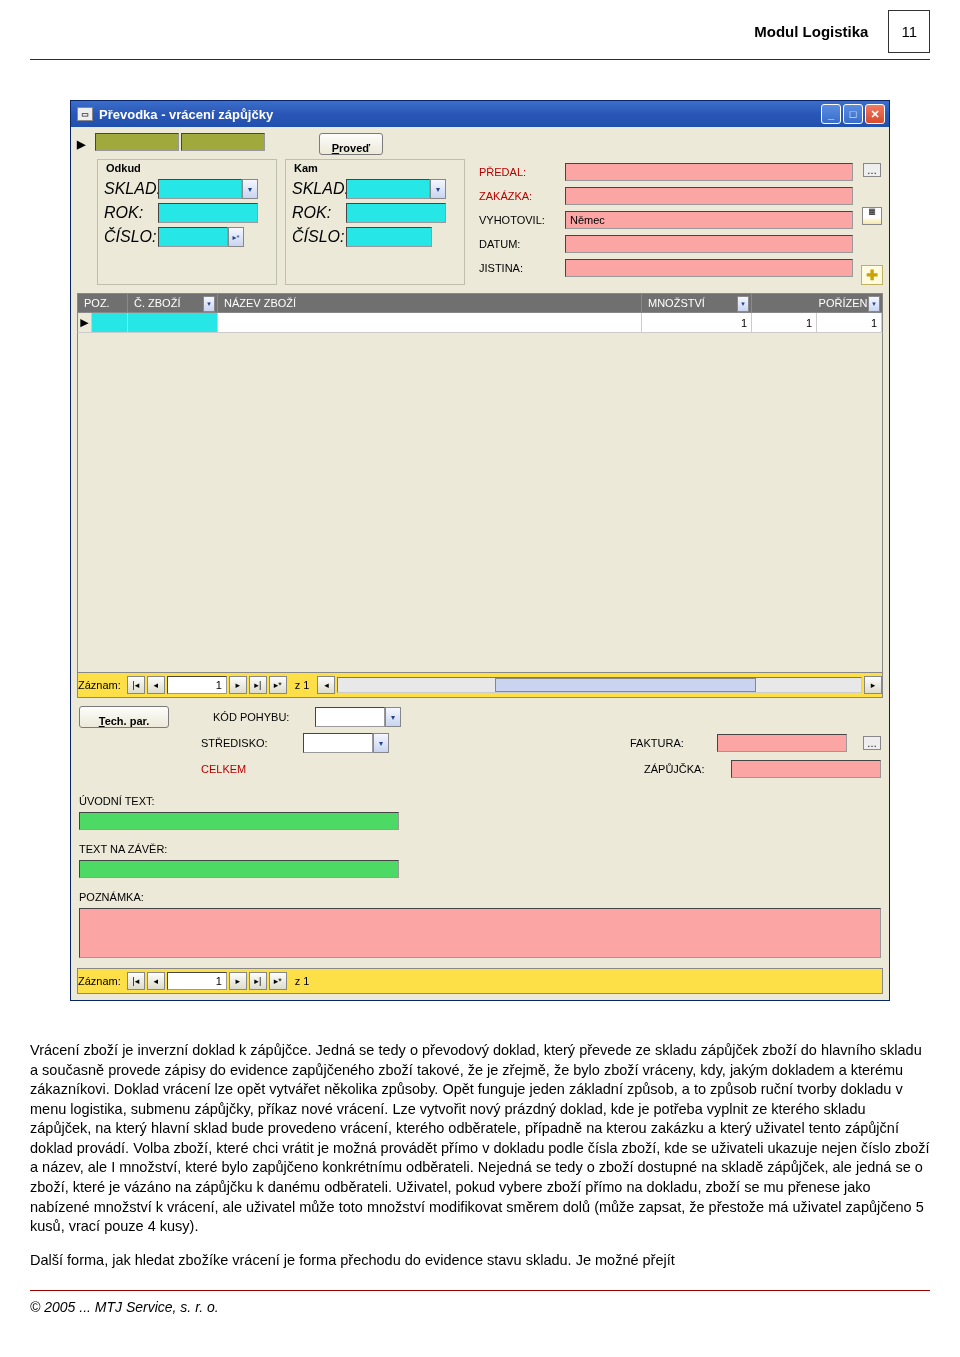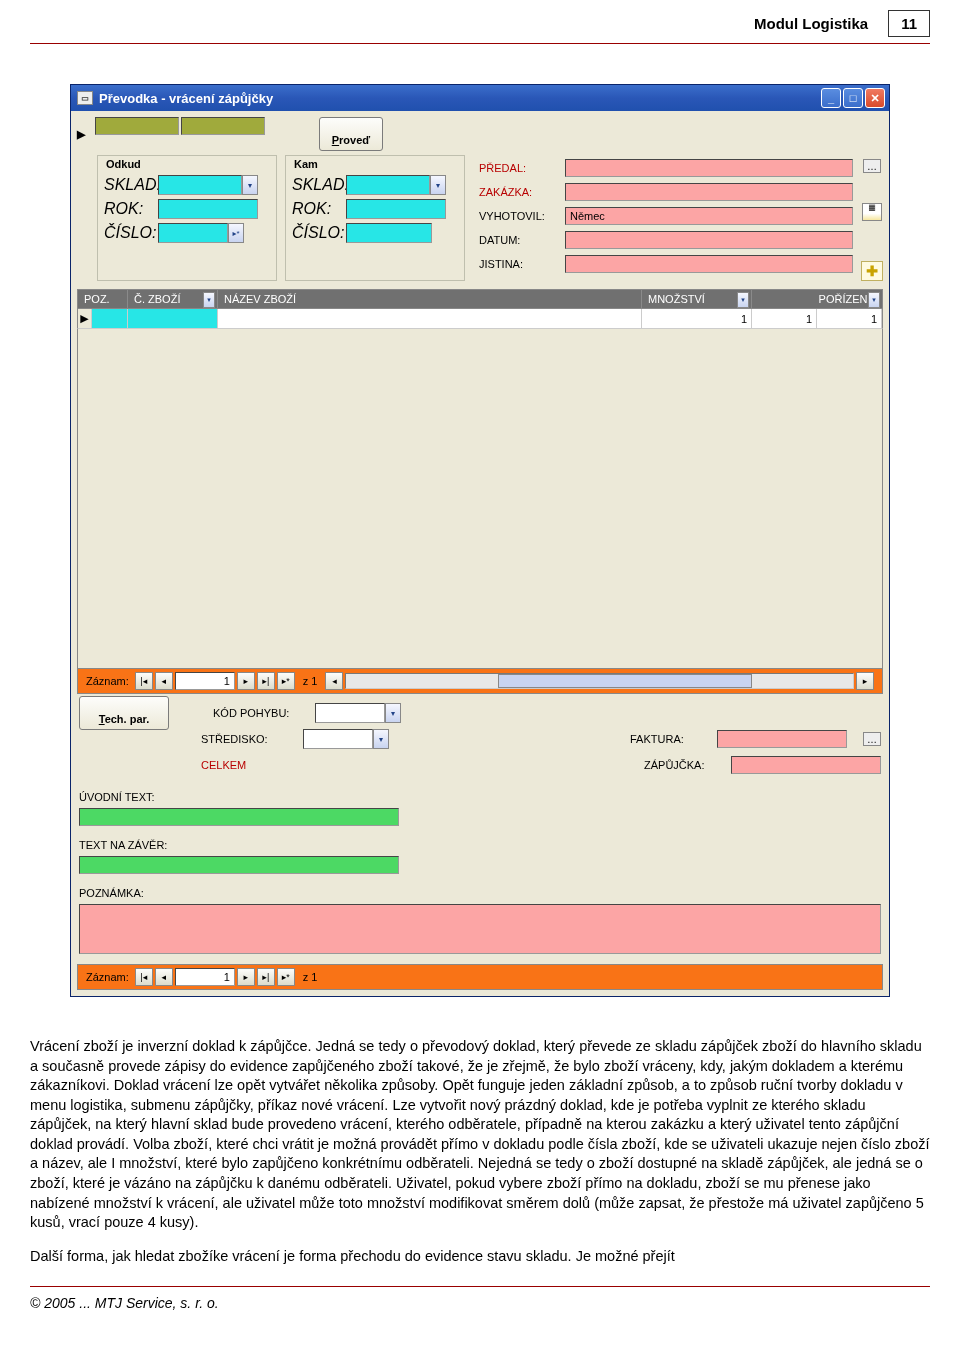--- a/index.html
+++ b/index.html
@@ -17,21 +17,21 @@
   }
   .hdr {
     display: flex;
     justify-content: flex-end;
     align-items: center;
     padding: 10px 0 6px 0;
     border-bottom: 1px solid #900;
     gap: 20px;
   }
   .hdr-title { font-weight: bold; font-size: 15px; }
-  .hdr-num { border: 1px solid #333; padding: 4px 12px; font-size: 15px; font-weight: bold; }
+  .hdr-num { border: 1px solid #333; padding: 12px 12px; font-size: 15px; }
   .screenshot-wrap { margin: 40px 0 20px 0; display:flex; justify-content:center; }
   
   .win {
     width: 820px;
     background: #ece9d8;
     border: 1px solid #0a246a;
     font-family: Tahoma, Arial, sans-serif;
     font-size: 11px;
   }
   .titlebar {
@@ -54,21 +54,21 @@
     background:#a0aa3c;
     height:18px;
     border:1px inset #999;
     flex:1;
   }
   .green-pair { display:flex; gap:2px; width:170px; }
   .btn-xp {
     background: linear-gradient(#fdfdfb,#ece9d8);
     border:1px solid #7b7b7b;
     border-radius:3px;
-    padding:16px 12px;
+    padding:8px 12px;
     font-weight:bold;
     font-size:11px;
     height:22px;
     cursor:default;
   }
   .groupbox {
     border:1px solid #bfbfae;
     padding:4px 6px 6px 6px;
     position:relative;
     background:#ece9d8;
@@ -125,21 +125,21 @@
   .gridhdr .col:last-child { border-right:none;text-align:right; }
   .sort-arrow { width:12px; height:16px; background:linear-gradient(#f5f7ff,#c9d4f0); border:1px solid #888; display:inline-flex; align-items:center; justify-content:center; font-size:7px; color:#224488; position:absolute; right:2px; top:2px;}
   .gridrow { display:flex; border-left:1px solid #888; border-right:1px solid #888; border-bottom:1px solid #ccc; height:20px; align-items:center;}
   .gridrow .cell { padding:0 4px; border-right:1px solid #ccc; height:100%; display:flex; align-items:center; justify-content:flex-end;}
   .gridbody-empty {
     border:1px solid #888; border-top:none;
     height:340px;
     background:#ece9d8;
   }
   .recnav {
-    display:flex; align-items:center; gap:2px; padding:3px 8px; border:1px solid #888; border-top:none; background:#f97316;
+    display:flex; align-items:center; gap:2px; padding:3px 0; border:1px solid #888; border-top:none; background:#fde047;
   }
   .recnav .lbl { margin-right:4px; }
   .recnav-btn {
     width:18px; height:18px; border:1px solid #888; background:linear-gradient(#fdfdfb,#dcdccc);
     display:flex; align-items:center; justify-content:center; font-size:9px;
   }
   .recnav-input { width:60px; height:18px; border:1px inset #999; background:#fff; text-align:right; padding:0 4px; font-size:11px;}
   .recnav-spacer { flex:1; display:flex; align-items:center;}
   .hscroll { flex:1; height:16px; background:#e8e8e8; border:1px inset #ccc; margin:0 2px; position:relative;}
   .hscroll .thumb { position:absolute; left:30%; top:0; height:100%; width:50%; background:#c9d4f0; border:1px solid #888;}

